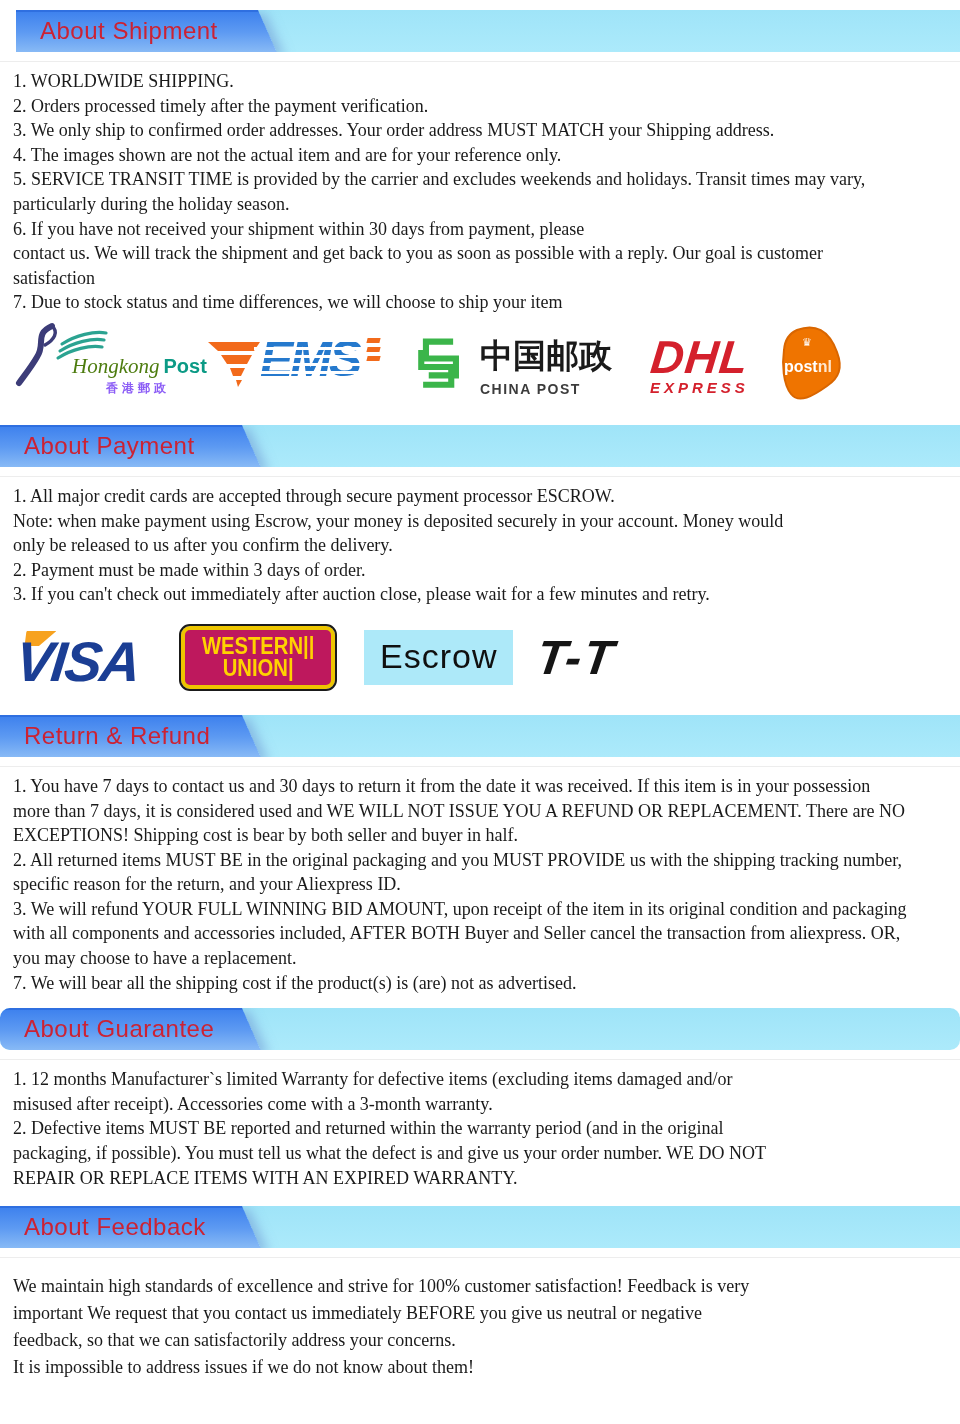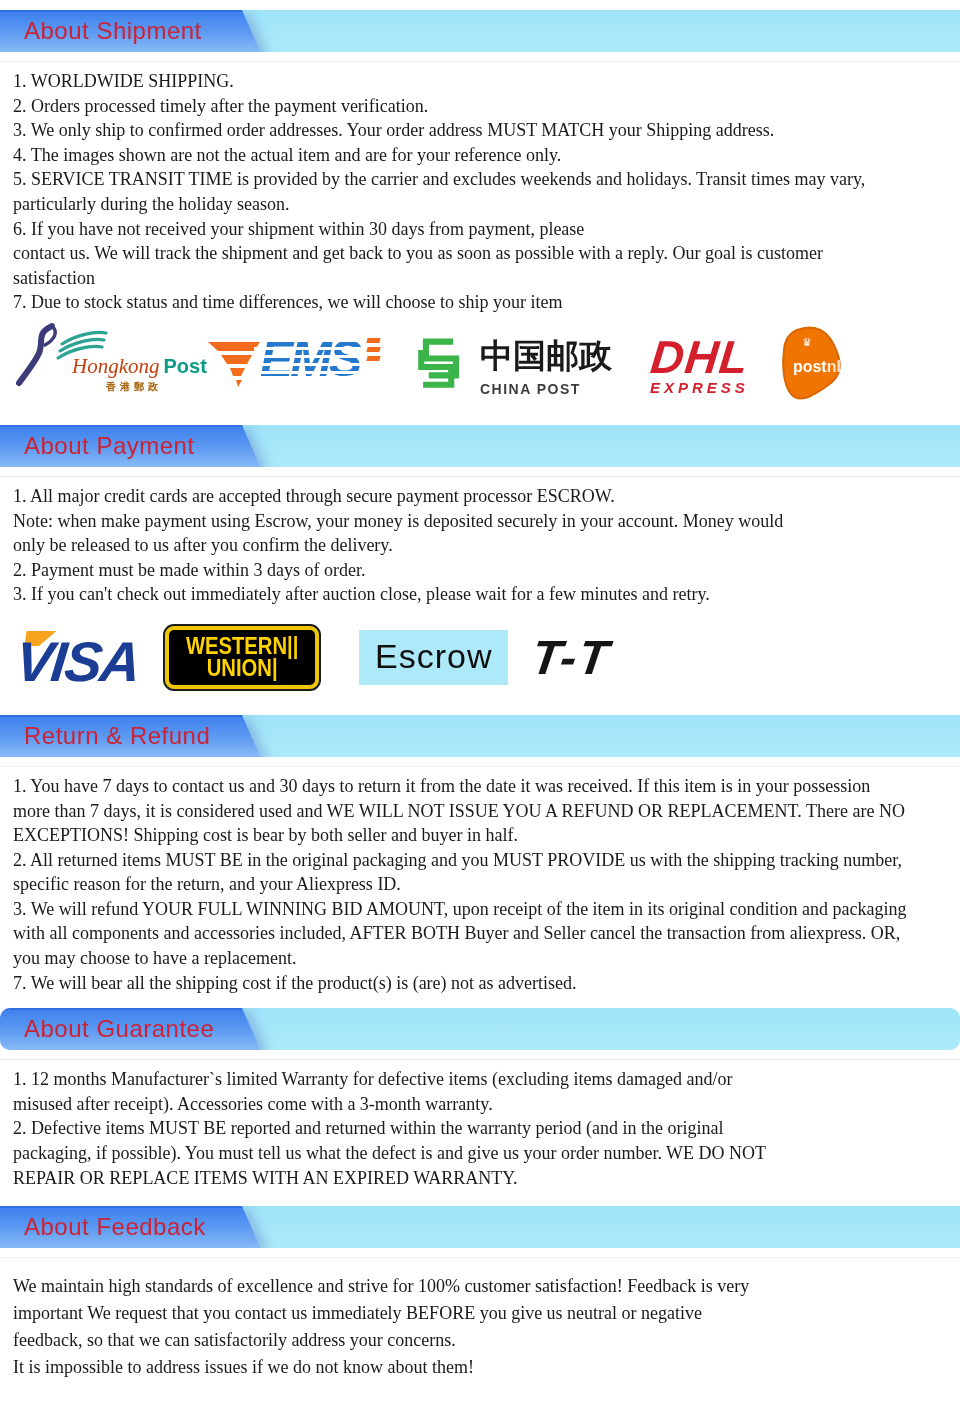--- a/index.html
+++ b/index.html
@@ -22,23 +22,23 @@
   .line { font-size:18px; line-height:24.6px; color:#1a1a1a; white-space:pre-wrap; }
   .sec-feedback .line { line-height:27px; }
   .sec-feedback .body-text { padding-top:12px; }
 
   
   .carriers { display:flex; align-items:center; height:98px; padding-left:14px; margin-top:2px; }
   .logo { position:relative; flex:none; }
 
   .hk { width:178px; height:92px; }
   .hk-en { position:absolute; left:58px; top:34px; white-space:nowrap; }
-  .hk-en-italic { font-family:"Liberation Serif", serif; font-style:italic; font-size:21px; color:#c2410c; }
+  .hk-en-italic { font-family:"Liberation Serif", serif; font-style:italic; font-size:21px; color:#4d7c0f; }
   .hk-en-bold { font-family:"Liberation Sans", sans-serif; font-weight:800; font-size:20px; color:#0b9a85; margin-left:4px; }
-  .hk-cn { position:absolute; left:92px; top:60px; font-size:10px; font-weight:700; color:#a16207; letter-spacing:4px; font-family:"Liberation Sans", sans-serif; }
+  .hk-cn { position:absolute; left:92px; top:60px; font-size:12px; font-weight:700; color:#8b5cf6; letter-spacing:4px; font-family:"Liberation Sans", sans-serif; }
 
   .ems { width:172px; height:70px; margin-left:16px; margin-top:6px; }
   .ems-word { position:absolute; left:52px; top:-4px; font-family:"Liberation Sans", sans-serif;
     font-style:italic; font-weight:900; font-size:50px; letter-spacing:-3px; color:#2579cd; }
   .ems-mask { position:absolute; left:46px; top:0; width:118px; height:56px; pointer-events:none;
     background:repeating-linear-gradient(180deg, rgba(255,255,255,0) 0 5px, #ffffff 5px 8px); }
   .ems-dots { position:absolute; right:0; top:4px; }
   .ems-dot { width:13px; height:5px; background:#f26a1b; margin-bottom:4px; transform:skewX(-14deg); }
 
   .cp { display:flex; align-items:center; margin-left:30px; }
@@ -48,47 +48,47 @@
 
   .dhl { margin-left:38px; text-align:center; }
   .dhl-word { font-family:"Liberation Sans", sans-serif; font-style:italic; font-weight:900;
     font-size:46px; letter-spacing:1px; color:#d4202c; line-height:44px; transform:skewX(-6deg); display:inline-block; }
   .dhl-sub { font-family:"Liberation Sans", sans-serif; font-style:italic; font-weight:700;
     font-size:15px; letter-spacing:4px; color:#d4202c; margin-top:0px; }
 
   .pnl { width:72px; height:88px; margin-left:26px; }
   .pnl-crown { position:absolute; left:27px; top:14px; font-size:11px; color:rgba(255,255,255,.95);
     font-family:"DejaVu Sans", sans-serif; z-index:2; }
-  .pnl-word { position:absolute; left:0; right:6px; top:36px; text-align:right; z-index:2;
+  .pnl-word { position:absolute; left:0; right:6px; top:36px; text-align:center; z-index:2;
     font-family:"Liberation Sans", sans-serif; font-weight:800; font-size:16px; }
   .pnl-post { color:#ffffff; }
   .pnl-nl { color:#ffe8cf; }
 
   
   .payments { display:flex; align-items:center; height:82px; padding-left:16px; margin-top:10px; }
 
   .visa { position:relative; padding-top:8px; }
   .visa-wedge { position:absolute; left:8px; top:6px; width:30px; height:15px; background:#f7a21f;
     clip-path:polygon(0 0, 100% 0, 58% 100%, 10% 100%); transform:skewX(-18deg); }
   .visa-word { display:inline-block; font-family:"Liberation Sans", sans-serif; font-style:italic; font-weight:900;
     font-size:56px; letter-spacing:-2px; color:#1b3e94; transform:skewX(-6deg); line-height:58px; }
 
-  .wu { margin-left:26px; background:#000000; border:4px solid #edc500; border-radius:9px;
+  .wu { margin-left:42px; background:#be185d; border:4px solid #edc500; border-radius:9px;
     outline:2px solid #1a1a1a; padding:5px 12px 6px 12px; }
   .wu-line { font-family:"Liberation Sans", sans-serif; font-weight:900; color:#ffd200;
     font-size:22px; line-height:22px; letter-spacing:0px; transform:scale(.92,1.12); transform-origin:center; text-align:center; }
 
-  .escrow { margin-left:40px; background:#ade9f9; padding:7px 16px 9px 16px; }
+  .escrow { margin-left:29px; background:#ade9f9; padding:7px 16px 9px 16px; }
   .escrow-label { font-family:"Liberation Sans", sans-serif; font-size:34px; color:#101010; letter-spacing:1px; }
 
   .tt { margin-left:24px; font-family:"Liberation Sans", sans-serif; font-style:italic; font-weight:600;
     font-size:48px; color:#151515; letter-spacing:2px; transform:skewX(-8deg); }
 
   
-  .sec-shipment .bar   { margin-top:10px; }
+  .sec-shipment .bar   { margin-top:10px;margin-left:16px; }
   .sec-payment .bar    { margin-top:10px; }
   .sec-return .bar     { margin-top:16px; }
   .sec-guarantee .bar  { margin-top:13px;border-radius:10px; }
   .sec-feedback .bar   { margin-top:16px; }
   .page { padding-bottom:30px; }
 </style>
 </head>
 <body>
 
 <div class="page">

